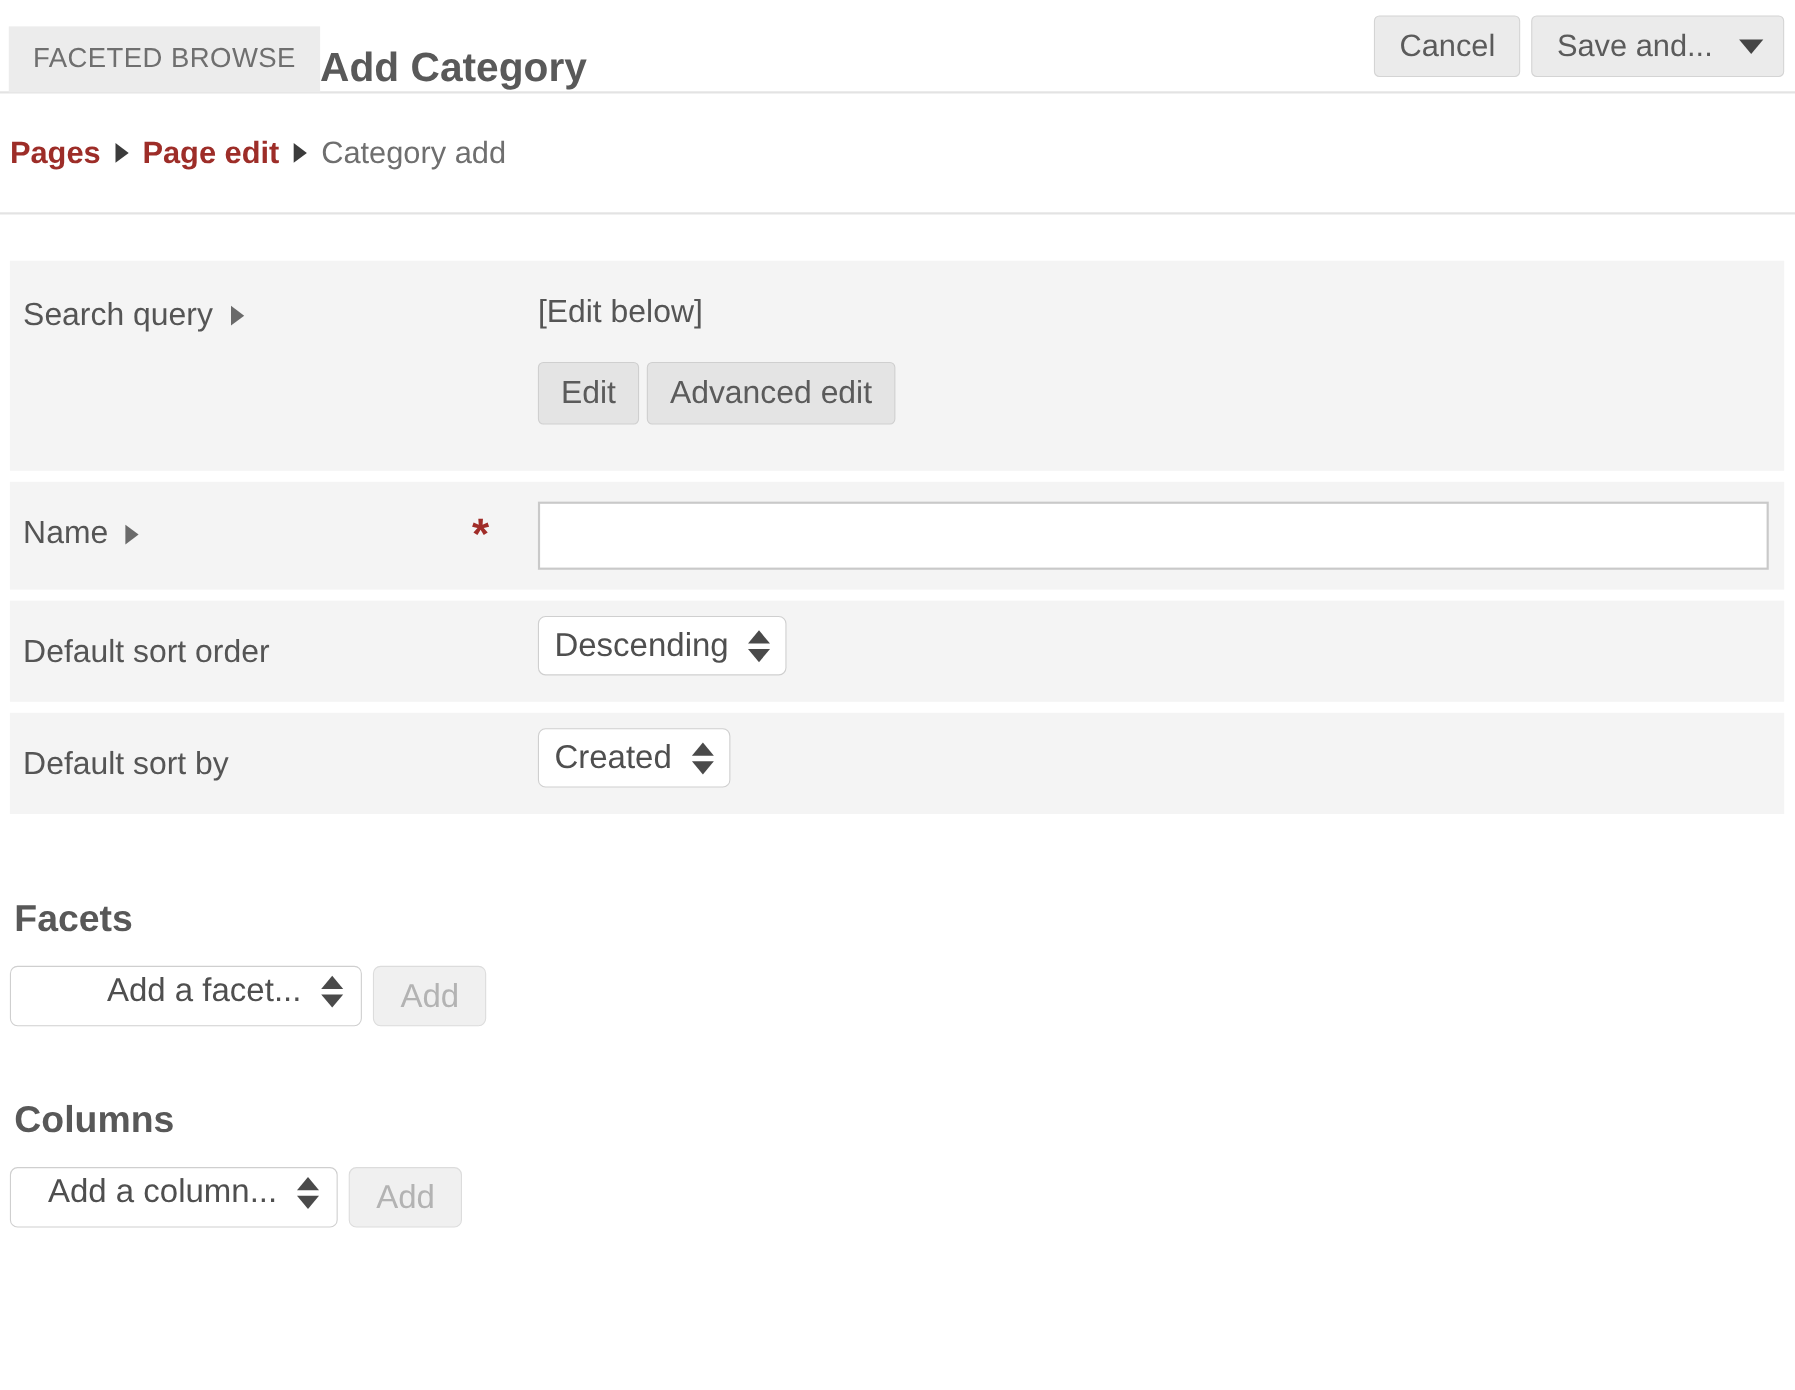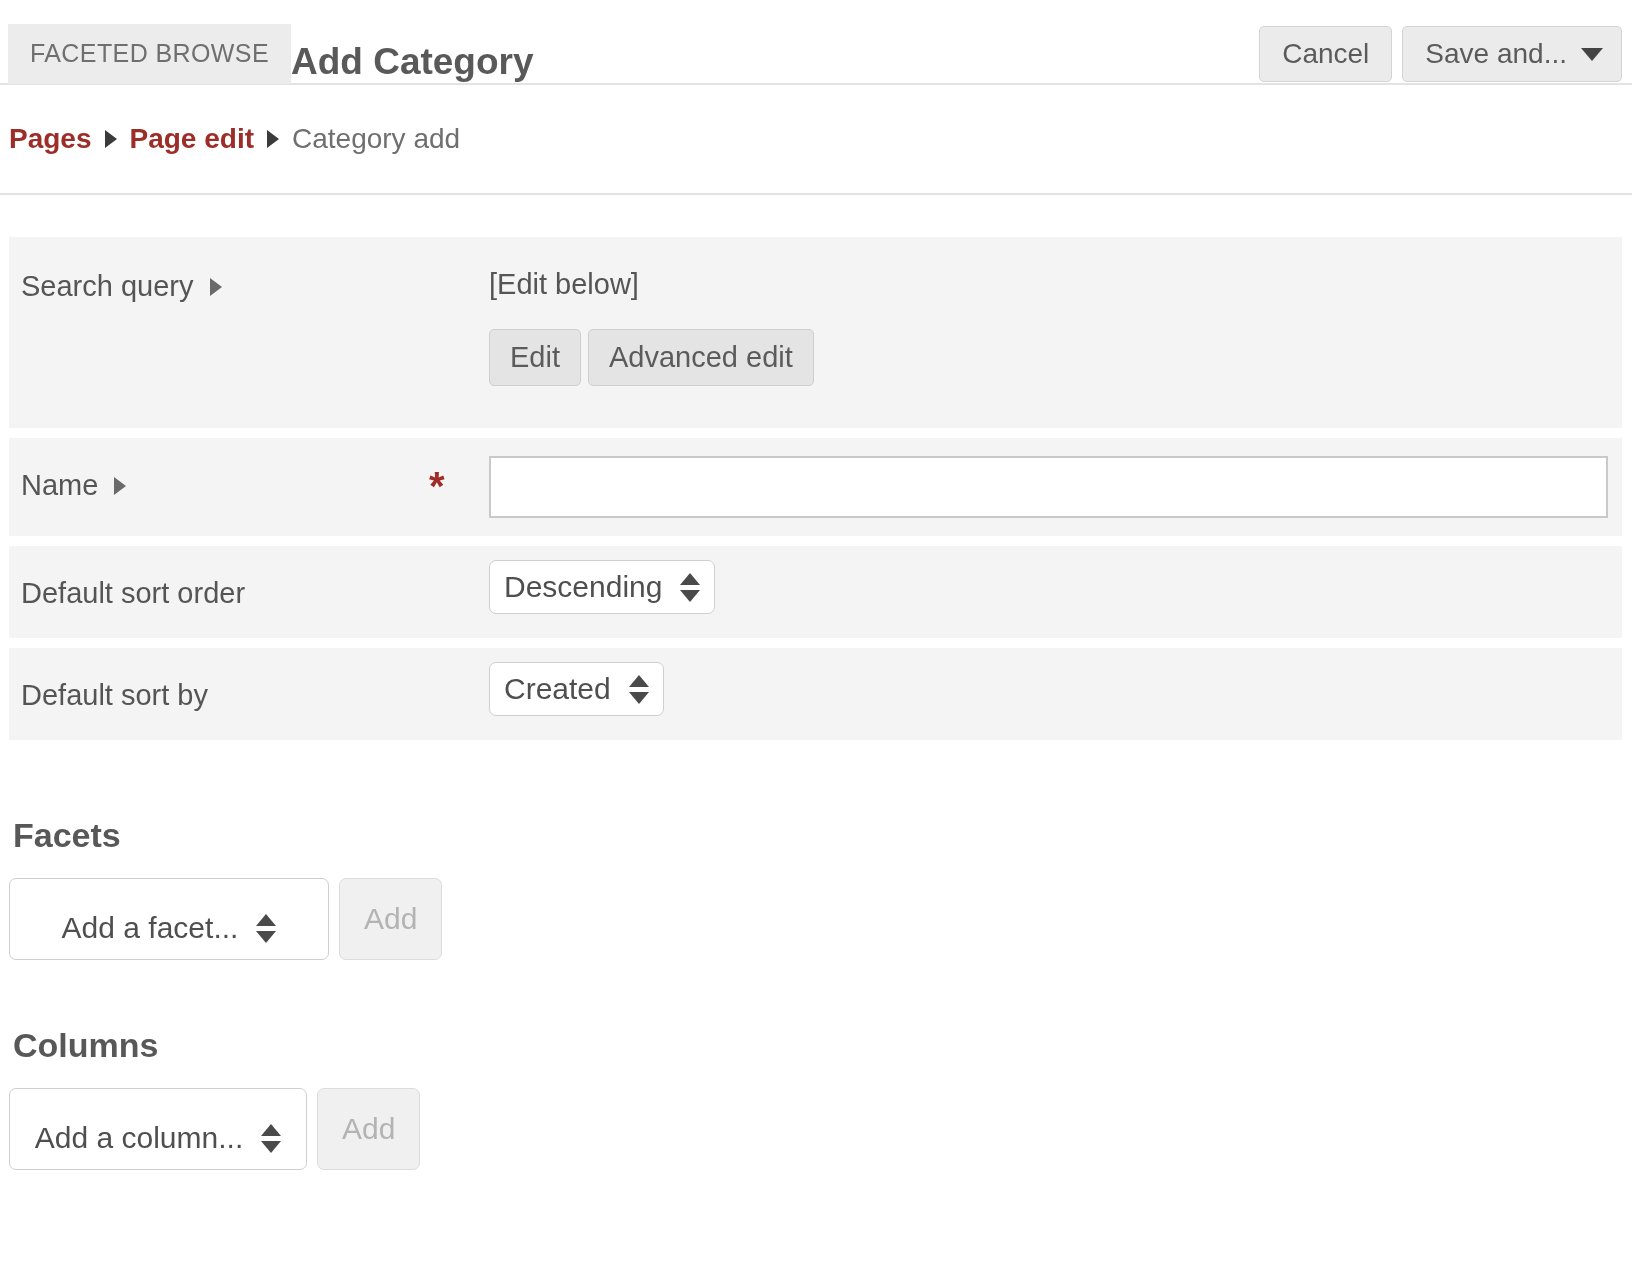--- a/index.html
+++ b/index.html
@@ -44,40 +44,40 @@
     font-size: 37px;
     font-weight: bold;
     color: #595959;
     line-height: 1;
     padding-top: 15px;
     white-space: nowrap;
   }
   .header-actions {
     position: absolute;
     right: 10px;
-    top: 26px;
+    top: 14px;
     display: flex;
     gap: 10px;
   }
   .btn {
     background: #ebebeb;
     border: 1px solid #d4d4d4;
     border-radius: 5px;
     color: #5b5b5b;
     font-size: 28px;
     font-family: "Liberation Sans", sans-serif;
     padding: 11px 22px;
     line-height: 1.15;
     cursor: pointer;
     white-space: nowrap;
   }
   .btn-save {
     display: flex;
     align-items: center;
-    gap: 14px;
+    gap: 24px;
     padding-right: 18px;
   }
   .caret-down {
     width: 0; height: 0;
     border-left: 11px solid transparent;
     border-right: 11px solid transparent;
     border-top: 13px solid #444444;
     display: inline-block;
   }
 
@@ -241,22 +241,22 @@
     color: #585858;
     margin: 0 0 26px 4px;
     line-height: 1;
   }
   .adder {
     display: flex;
     align-items: stretch;
     gap: 10px;
   }
   .adder .select {
-    justify-content: center;
-    padding: 31px 14px 13px 16px;
+    justify-content: flex-end;
+    padding: 4px 14px 13px 16px;
   }
   .adder-facet .select { width: 320px; }
   .adder-column .select { width: 298px; }
   .btn-add {
     background: #f0f0f0;
     border: 1px solid #dcdcdc;
     border-radius: 7px;
     color: #b3b3b3;
     font-size: 30px;
     font-family: "Liberation Sans", sans-serif;

